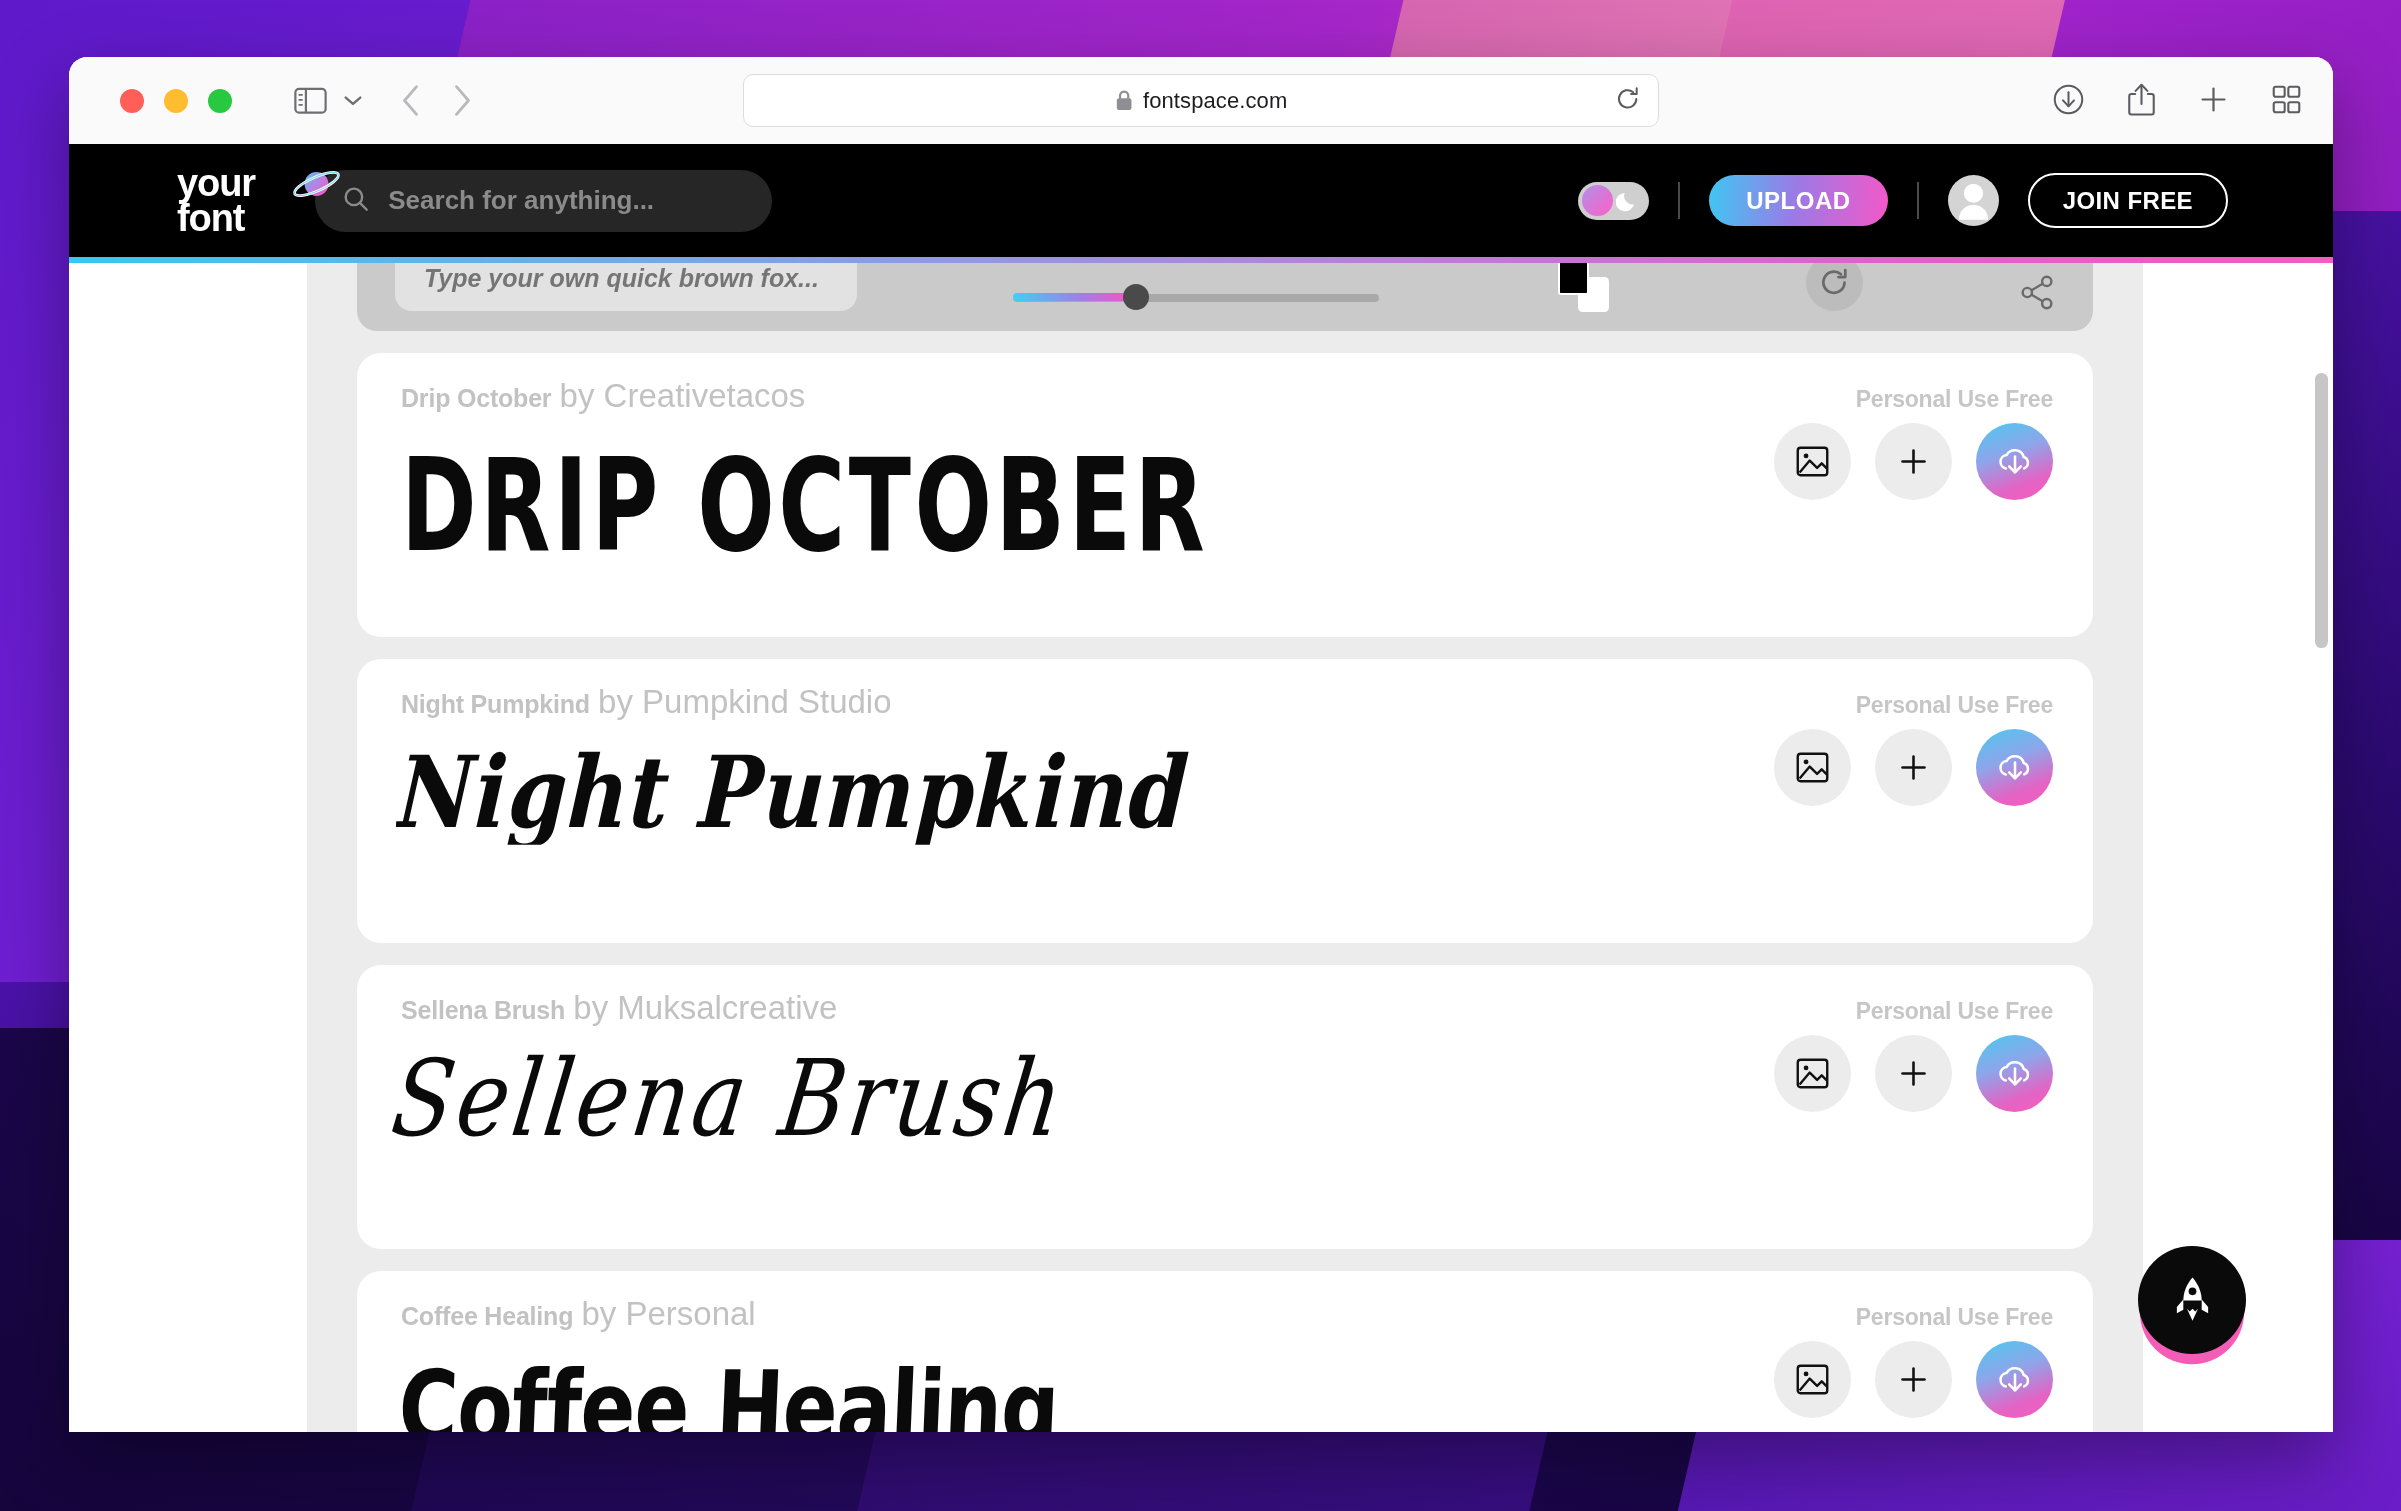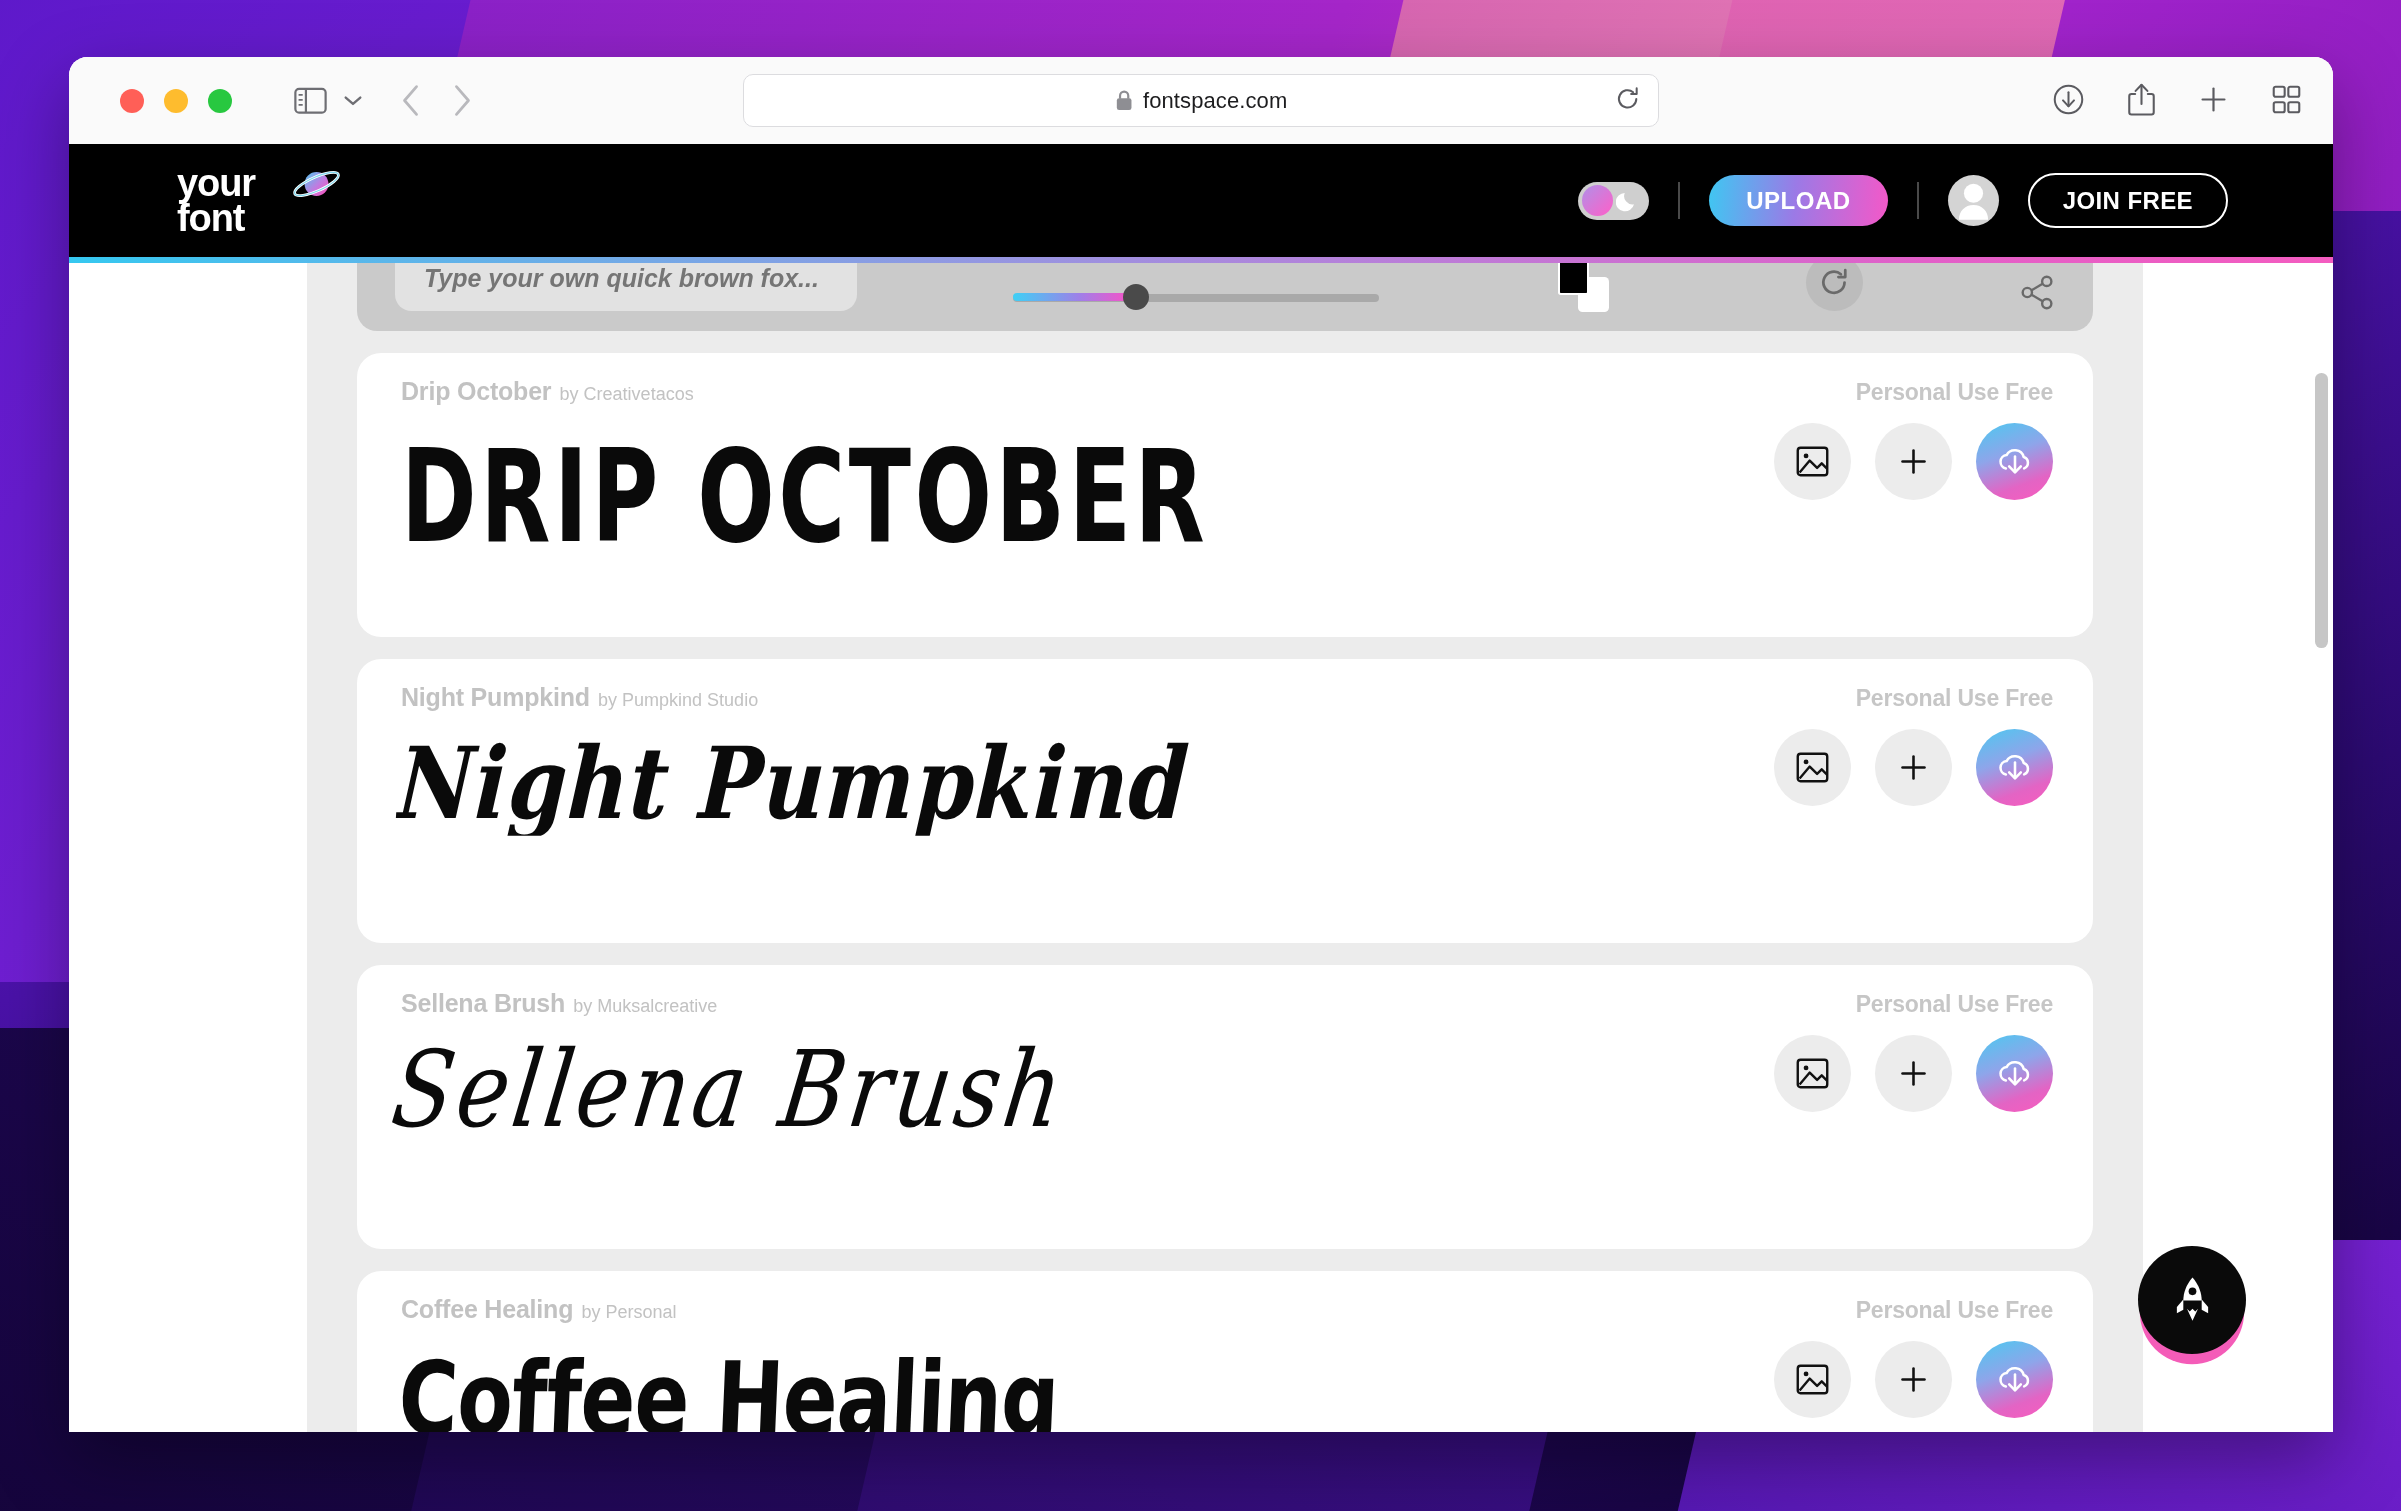--- a/index.html
+++ b/index.html
@@ -202,21 +202,21 @@
   }
   #share-btn { margin-left: 156px; display:flex; align-items:center; justify-content:center; background:none; border:none; cursor:pointer;}
 
   
   .font-card {
     background: #fff; border-radius: 24px; margin-top: 22px;
     padding: 24px 40px 0 44px; position: relative; height: 284px;
   }
   .card-head { display: flex; align-items: baseline; }
   .card-title { font-size: 25px; font-weight: 700; color: #c2c2c2; letter-spacing: -0.2px; }
-  .card-author { font-size: 18px; font-weight: 400; color: #c2c2c2; margin-left: 8.2px; }
+  .card-author { font-size: 33px; font-weight: 400; color: #c2c2c2; margin-left: 8.2px; }
   .card-license {
     margin-left: auto; font-size: 23px; font-weight: 700; color: #c6c6c6;
     letter-spacing: -0.2px;
   }
   .specimen {
     margin-top: 5.5px; color: #0a0a0a; white-space: nowrap; overflow: hidden;
     line-height: 1.05;
   }
   .sp-drip   { font-family: "DejaVu Sans", sans-serif; font-weight: 700; font-size: 95px; letter-spacing: 3.7px; transform: scaleY(1.35) scaleX(.96); transform-origin: left top; margin-top: 24px; }
   .sp-night  { font-family: "DejaVu Serif", serif; font-style: italic; font-weight: 700; font-size: 84px; letter-spacing: 0.9px; transform: scaleY(1.18) skewX(-4deg); transform-origin: left top; margin-top: 20px; }
@@ -376,20 +376,29 @@
               <stop offset="100%" stop-color="#ff4fb8"></stop>
             </linearGradient>
           </defs>
           <circle cx="30" cy="24" r="13" fill="url(#pg)"></circle>
           <ellipse cx="30" cy="24" rx="26" ry="7.5" fill="none" stroke="#fff" stroke-width="3" transform="rotate(-24 30 24)"></ellipse>
           <ellipse cx="30" cy="24" rx="26" ry="7.5" fill="none" stroke="#7fd8ef" stroke-width="1.3" transform="rotate(-24 30 24)"></ellipse>
         </svg>
       </span>
     </div>
 
+    <div id="search-box">
+      <span>
+        <svg width="27.5" height="27.5" viewBox="0 0 30 30" fill="none" stroke="#8b8b8b" stroke-width="2.6" stroke-linecap="round">
+          <circle cx="13" cy="13" r="9"></circle>
+          <line x1="19.8" y1="19.8" x2="27" y2="27"></line>
+        </svg>
+      </span>
+      <span class="ph">Search for anything...</span>
+    </div>
 
     <div id="header-right">
       <div id="theme-toggle">
         <div class="knob"></div>
         <span id="moon-icon">
           <svg width="24" height="24" viewBox="0 0 26 26">
             <path d="M19.5 16.5 A9 9 0 0 1 9.5 4.2 A10 10 0 1 0 19.5 16.5 Z" fill="#fff"></path>
           </svg>
         </span>
       </div>

